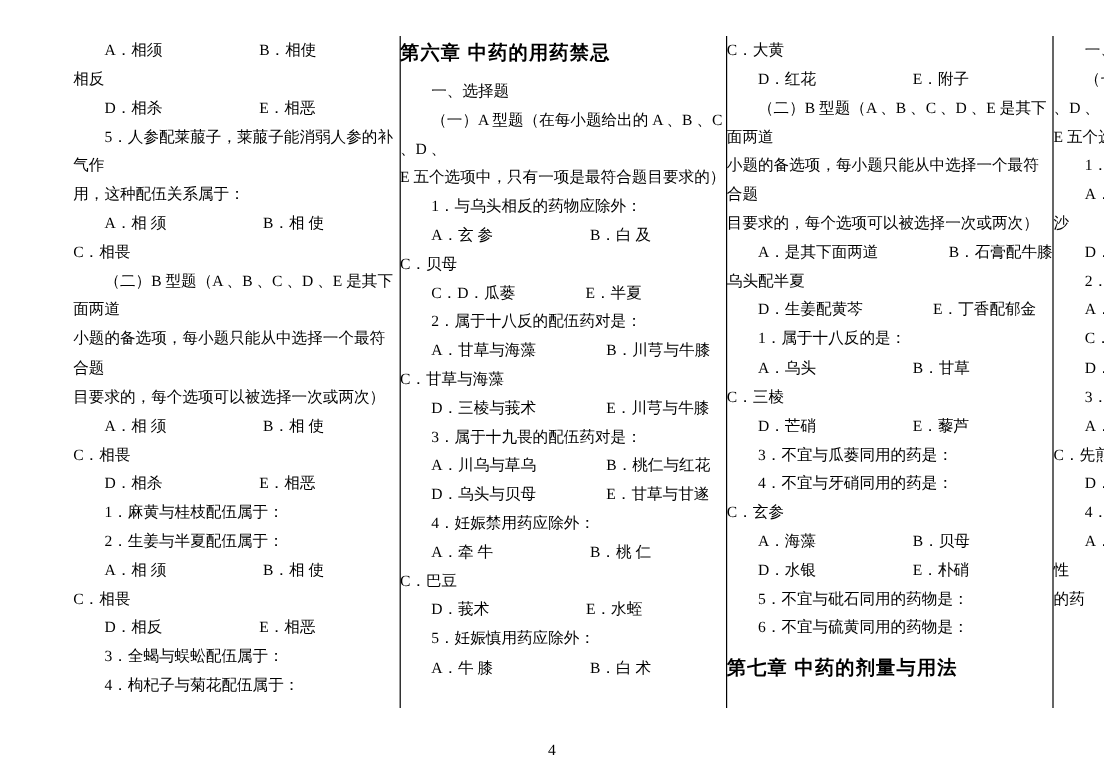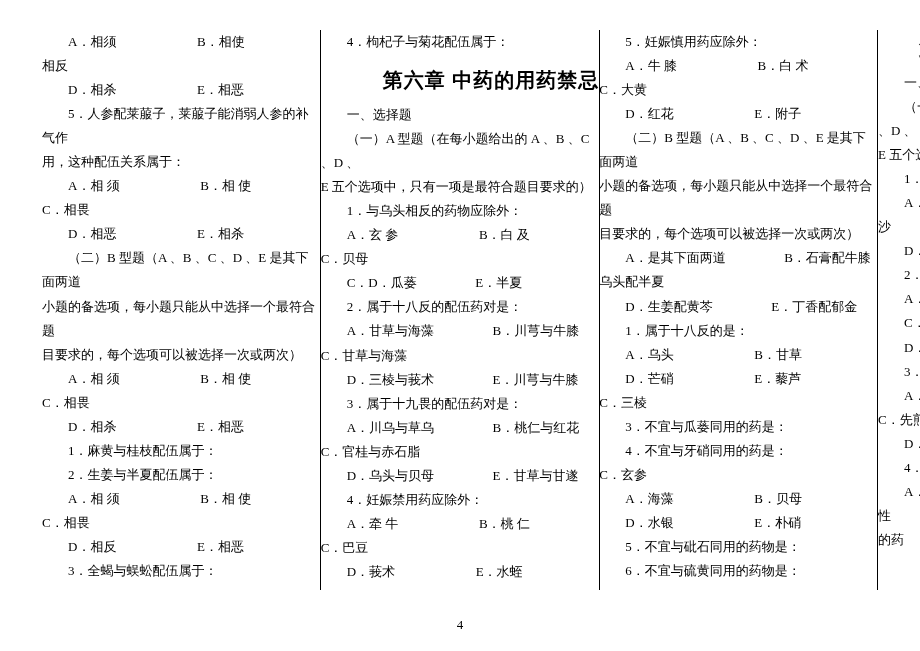--- a/index.html
+++ b/index.html
@@ -14,28 +14,29 @@
     overflow: hidden;
     position: relative;
   }
   .page {
     column-count: 3;
     column-gap: 0;
     column-rule: 1px solid #000;
     padding: 30px 42px 10px 42px;
     height: 600px;
     column-fill: auto;
+    margin-left: 19px;
   }
   .line { text-indent: 2em; break-inside: avoid-column; }
   .line.hang { text-indent: 0; }
   .chapter {
     font-family: "SimHei","黑体",sans-serif;
     font-weight: bold;
-    font-size: 20px;
-    text-align: right;
+    font-size: 16px;
+    text-align: left;
     margin: 8px 0 4px 0;
     break-inside: avoid-column;
     letter-spacing: 1px;
   }
   .gap { display:inline-block; width: 6.2em; }
   .gap2 { display:inline-block; width: 4.5em; }
   .pagefoot {
     position:absolute;
     bottom: 14px;
     left:0; right:0;
@@ -48,21 +49,20 @@
 
 <div class="page">
 
   <div class="line"><span>A．相须</span><span class="gap"></span><span>B．相使</span></div>
   <div class="line hang">相反</div>
   <div class="line"><span>D．相杀</span><span class="gap"></span><span>E．相恶</span></div>
   <div class="line">5．人参配莱菔子，莱菔子能消弱人参的补气作</div>
   <div class="line hang">用，这种配伍关系属于：</div>
   <div class="line"><span>A．相 须</span><span class="gap"></span><span>B．相 使</span></div>
   <div class="line hang">C．相畏</div>
-  <div class="line"><span>D．相恶</span><span class="gap"></span><span>E．相杀</span></div>
   <div class="line">（二）B 型题（A 、B 、C 、D 、E 是其下面两道</div>
   <div class="line hang">小题的备选项，每小题只能从中选择一个最符合题</div>
   <div class="line hang">目要求的，每个选项可以被选择一次或两次）</div>
   <div class="line"><span>A．相 须</span><span class="gap"></span><span>B．相 使</span></div>
   <div class="line hang">C．相畏</div>
   <div class="line"><span>D．相杀</span><span class="gap"></span><span>E．相恶</span></div>
   <div class="line">1．麻黄与桂枝配伍属于：</div>
   <div class="line">2．生姜与半夏配伍属于：</div>
   <div class="line"><span>A．相 须</span><span class="gap"></span><span>B．相 使</span></div>
   <div class="line hang">C．相畏</div>
@@ -77,40 +77,39 @@
   <div class="line"><span>A．玄 参</span><span class="gap"></span><span>B．白 及</span></div>
   <div class="line hang">C．贝母</div>
 
   <div class="line"><span>C．D．瓜蒌</span><span class="gap2"></span><span>E．半夏</span></div>
   <div class="line">2．属于十八反的配伍药对是：</div>
   <div class="line"><span>A．甘草与海藻</span><span class="gap2"></span><span>B．川芎与牛膝</span></div>
   <div class="line hang">C．甘草与海藻</div>
   <div class="line"><span>D．三棱与莪术</span><span class="gap2"></span><span>E．川芎与牛膝</span></div>
   <div class="line">3．属于十九畏的配伍药对是：</div>
   <div class="line"><span>A．川乌与草乌</span><span class="gap2"></span><span>B．桃仁与红花</span></div>
-  <div class="line hang">C．官桂与赤石脂</div>
   <div class="line"><span>D．乌头与贝母</span><span class="gap2"></span><span>E．甘草与甘遂</span></div>
   <div class="line">4．妊娠禁用药应除外：</div>
   <div class="line"><span>A．牵 牛</span><span class="gap"></span><span>B．桃 仁</span></div>
   <div class="line hang">C．巴豆</div>
   <div class="line"><span>D．莪术</span><span class="gap"></span><span>E．水蛭</span></div>
   <div class="line">5．妊娠慎用药应除外：</div>
   <div class="line"><span>A．牛 膝</span><span class="gap"></span><span>B．白 术</span></div>
   <div class="line hang">C．大黄</div>
   <div class="line"><span>D．红花</span><span class="gap"></span><span>E．附子</span></div>
   <div class="line">（二）B 型题（A 、B 、C 、D 、E 是其下面两道</div>
   <div class="line hang">小题的备选项，每小题只能从中选择一个最符合题</div>
   <div class="line hang">目要求的，每个选项可以被选择一次或两次）</div>
   <div class="line"><span>A．是其下面两道</span><span class="gap2"></span><span>B．石膏配牛膝</span></div>
   <div class="line hang">乌头配半夏</div>
   <div class="line"><span>D．生姜配黄芩</span><span class="gap2"></span><span>E．丁香配郁金</span></div>
   <div class="line">1．属于十八反的是：</div>
   <div class="line"><span>A．乌头</span><span class="gap"></span><span>B．甘草</span></div>
+  <div class="line hang">C．三棱</div>
   <div class="line"><span>D．芒硝</span><span class="gap"></span><span>E．藜芦</span></div>
-  <div class="line hang">C．三棱</div>
   <div class="line">3．不宜与瓜蒌同用的药是：</div>
 
   <div class="line">4．不宜与牙硝同用的药是：</div>
   <div class="line hang">C．玄参</div>
   <div class="line"><span>A．海藻</span><span class="gap"></span><span>B．贝母</span></div>
   <div class="line"><span>D．水银</span><span class="gap"></span><span>E．朴硝</span></div>
   <div class="line">5．不宜与砒石同用的药物是：</div>
   <div class="line">6．不宜与硫黄同用的药物是：</div>
   <div class="chapter">第七章    中药的剂量与用法</div>
   <div class="line">一、选择题</div>

